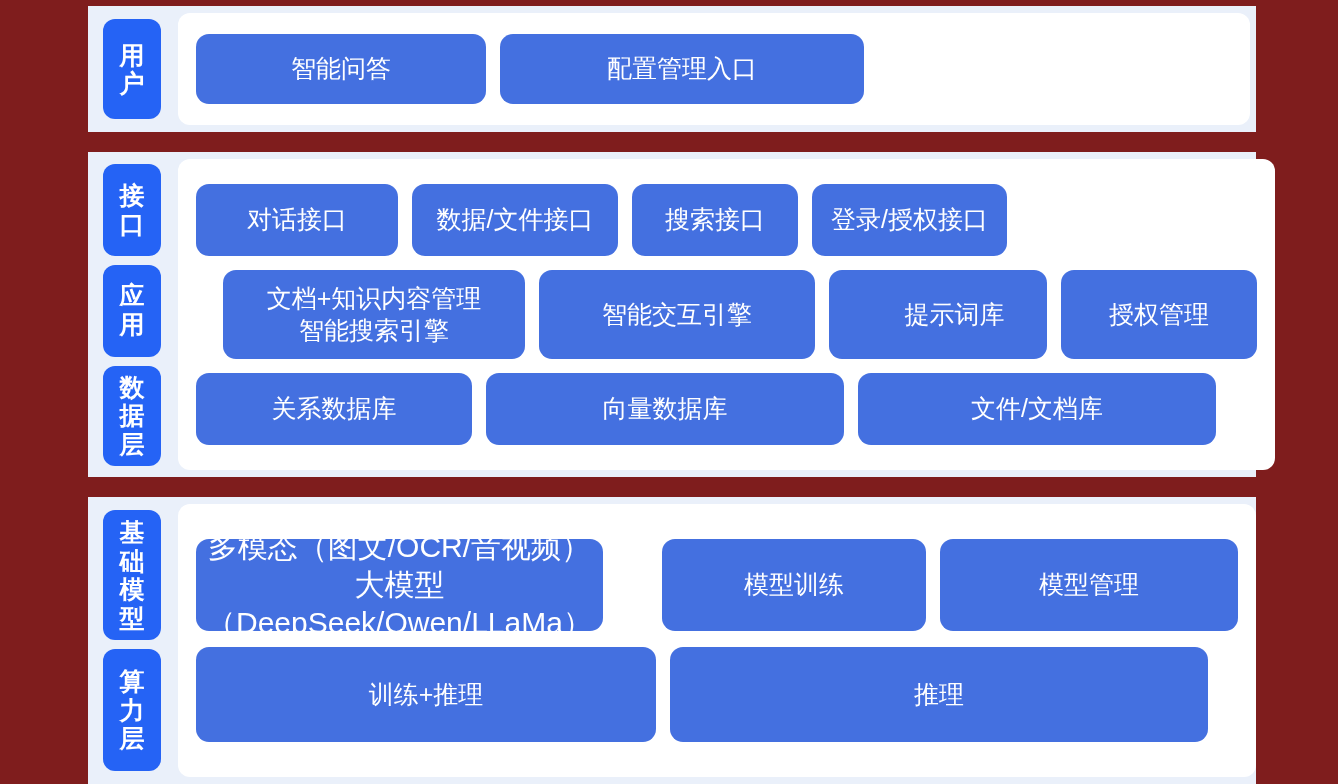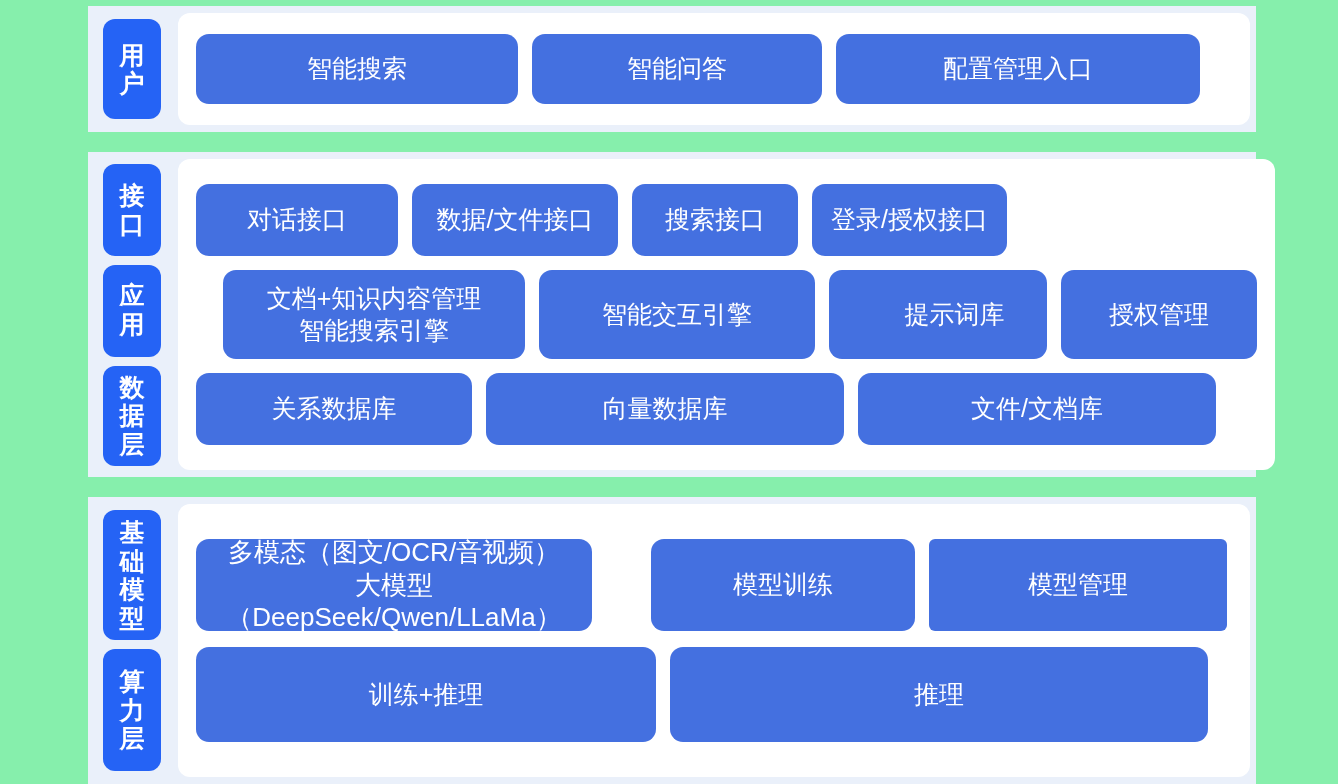--- a/index.html
+++ b/index.html
@@ -8,21 +8,21 @@
     height: 784px;
     background: #ffffff;
     font-family: "Liberation Sans", "DejaVu Sans", sans-serif;
     overflow: hidden;
   }
 
   .diagram {
     position: relative;
     width: 1338px;
     height: 784px;
-    background: #86efac;
+    background: #7f1d1d;
   }
 
   
   .band {
     position: absolute;
     left: 88px;
     width: 1168px;
     background: #eaf0fa;
     display: flex;
     align-items: stretch;
@@ -120,43 +120,42 @@
   .row-app .n4 { flex: 0 0 196px; }
 
   
   .row-data .node { height: 72px; text-align: center; }
   .row-data .n1 { flex: 0 0 276px; }
   .row-data .n2 { flex: 0 0 358px; }
   .row-data .n3 { flex: 0 0 358px; }
 
   
   .row-model .node { height: 92px; }
-  .row-model .n1 { flex: 0 0 396px; font-size: 26px; }
+  .row-model .n1 { flex: 0 0 396px; font-size: 30px; }
   .row-model .n2 { flex: 0 0 264px; margin-left: 45px; }
-  .row-model .n3 { flex: 0 0 298px; border-radius: 6px; }
+  .row-model .n3 { flex: 0 0 298px; }
 
   
   .row-compute .node { height: 95px; }
   .row-compute .n1 { flex: 0 0 460px; }
   .row-compute .n2 { flex: 0 0 538px; }
 </style>
 </head>
 <body>
 
 <div class="diagram">
 
   <div class="band band-1">
     <div class="tier-rail rail-1">
       <div class="tier-label tier-label-user">
         <span>用户</span>
       </div>
     </div>
     <div class="card card-1">
       <div class="row row-user">
-        <div class="node n1">智能搜索</div>
         <div class="node n2">智能问答</div>
         <div class="node n3">配置管理入口</div>
       </div>
     </div>
   </div>
 
   <div class="band band-2">
     <div class="tier-rail rail-2">
       <div class="tier-label tier-label-interface">
         <span>接口</span>

